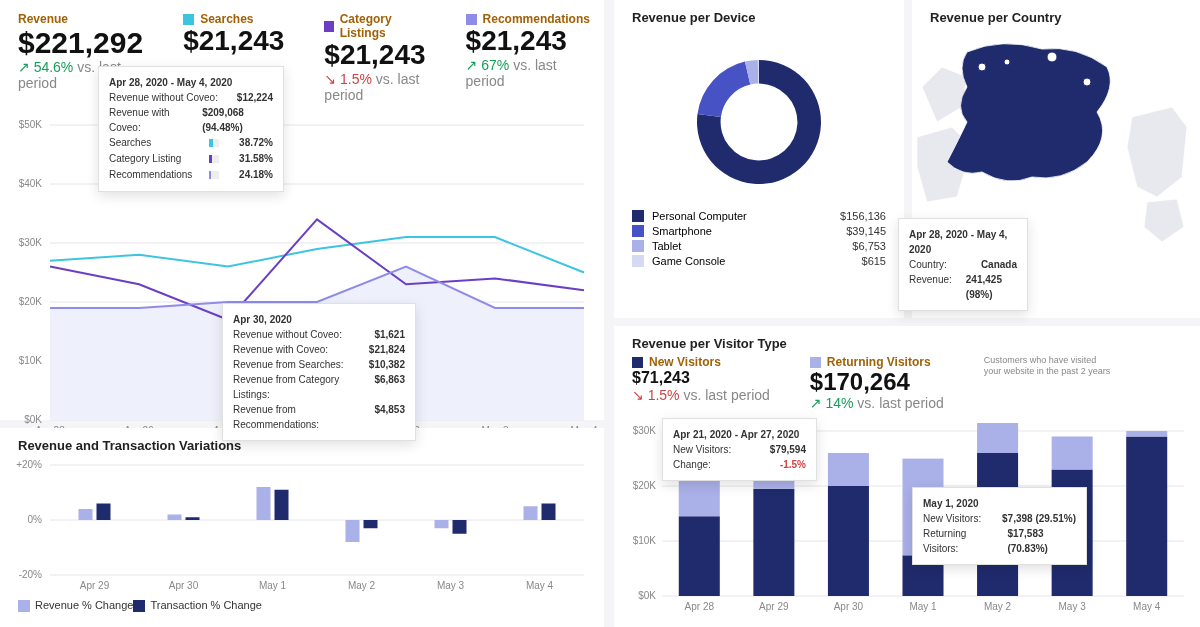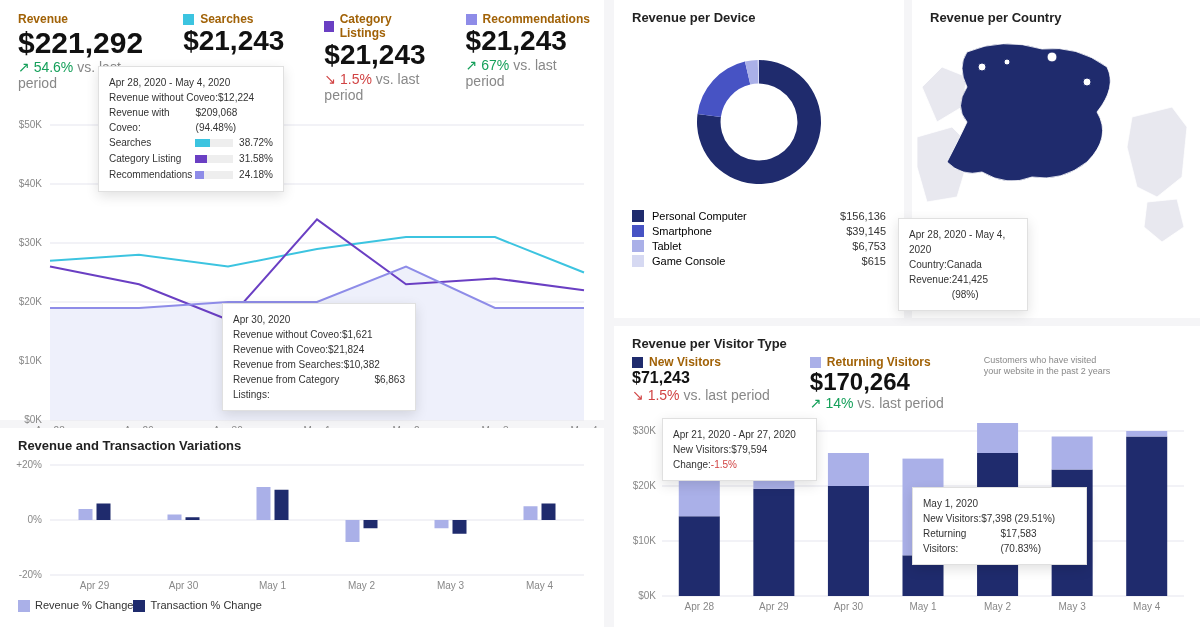--- a/index.html
+++ b/index.html
@@ -6,22 +6,22 @@
 body{background:#f5f5f7;width:1200px;height:627px;overflow:hidden;position:relative}
 .panel{background:#fff;position:absolute}
 .kpi-row{display:flex;gap:40px;padding:12px 18px}
 .kpi .lab{display:flex;align-items:center;font-size:12px;font-weight:600;color:#a16207}
 .kpi .lab .sw{width:11px;height:11px;margin-right:6px}
 .kpi .val{font-size:28px;font-weight:600;color:#111;line-height:1.1}
 .kpi.big .val{font-size:30px}
 .kpi .delta{font-size:14px;color:#888}
 .up{color:#15a05a}.down{color:#d14343}
 .tt{position:absolute;background:#fff;border:1px solid #e0e0e0;box-shadow:0 4px 12px rgba(0,0,0,.12);padding:8px 10px;font-size:10px;line-height:1.5;color:#333;z-index:5}
-.tt .trow{display:flex;gap:0}
-.tt b{font-weight:400}
+.tt .trow{display:flex;justify-content:space-between;gap:14px}
+.tt b{font-weight:700}
 .axis{stroke:#e5e5ee;stroke-width:1}
 .axlab{font-size:10px;fill:#888}
 .sect{font-size:13px;font-weight:600;color:#222;padding:10px 18px 2px}
 .leg{display:flex;align-items:center;font-size:11px;color:#333;padding:4px 18px}
 .leg .sw{width:12px;height:12px;display:inline-block;margin-right:5px;vertical-align:middle}
 .devtbl{font-size:11px;padding:0 18px}
 .devtbl .r{display:flex;align-items:flex-start;margin:3px 0}
 .devtbl .sw{width:12px;height:12px;margin-right:8px}
 .devtbl .nm{flex:1}
 .devtbl .v{color:#333}
@@ -135,20 +135,24 @@
       <span>Revenue with Coveo:</span>
       <b>$21,824</b>
     </div>
   <div class="trow">
       <span>Revenue from Searches:</span>
       <b>$10,382</b>
     </div>
   <div class="trow">
       <span>Revenue from Category Listings:</span>
       <b>$6,863</b>
+    </div>
+  <div class="trow">
+      <span>Revenue from Recommendations:</span>
+      <b>$4,853</b>
     </div>
 </div>
 
 <div class="panel" style="left:0;top:428px;width:604px;height:199px">
   <div class="sect">Revenue and Transaction Variations</div>
   <svg id="var-chart" width="604" height="140">
       <line x1="50" x2="584" y1="120" y2="120" class="axis"></line>
       <text x="42" y="123" text-anchor="end" class="axlab">-20%</text>
       <line x1="50" x2="584" y1="65" y2="65" class="axis"></line>
       <text x="42" y="68" text-anchor="end" class="axlab">0%</text>

